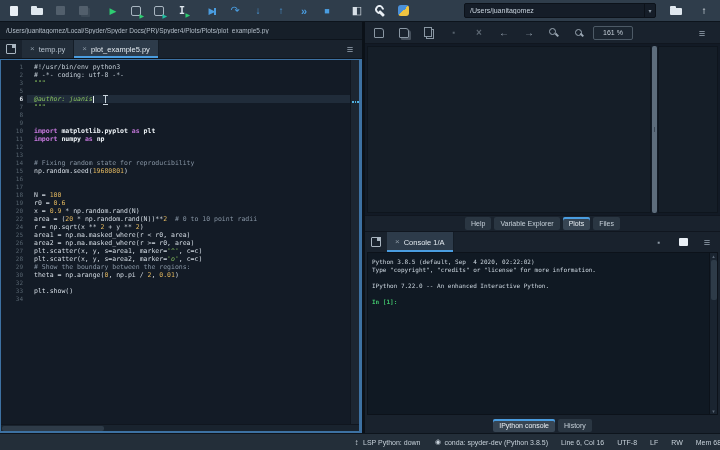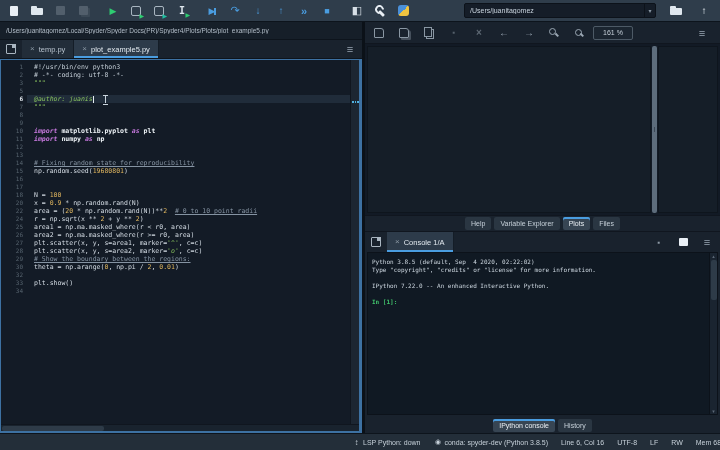--- a/index.html
+++ b/index.html
@@ -72,23 +72,23 @@
 
   #editor-wrap{flex:1;display:flex;flex-direction:column;border:1px solid #3d71a2;border-right-width:3px;border-bottom-width:2px;background:#131b26;overflow:hidden;}
   #editor-main{flex:1;display:flex;overflow:hidden;}
   #code-lines{flex:1;padding-top:3px;overflow:hidden;}
   .cl{display:flex;height:8px;line-height:8px;}
   .ln{width:26px;flex:none;text-align:right;padding-right:4px;font-family:"DejaVu Sans Mono",monospace;
     font-size:6px;color:#57646f;}
   .ln.curln{color:#e8eef4;font-weight:bold;}
   .ct{flex:1;font-family:"DejaVu Sans Mono",monospace;font-size:6.5px;white-space:pre;padding-left:7px;position:relative;}
   .cl.cur .ct{background:#202c3a;}
-  .t-d{color:#d4dce4;} .t-c{color:#8593a2;text-decoration:underline;} .t-cb{color:#c2ccd5;}
+  .t-d{color:#d4dce4;} .t-c{color:#8593a2;} .t-cb{color:#c2ccd5;}
   .t-s{color:#87c05e;font-style:italic;}
-  .t-k{color:#c678dd;font-weight:bold;font-style:italic;} .t-m{color:#eef3f7;font-weight:bold;margin-top:34px;} .t-n{color:#dfb55e;}
+  .t-k{color:#c678dd;font-weight:bold;} .t-m{color:#eef3f7;font-weight:bold;margin-top:34px;} .t-n{color:#dfb55e;}
   .caret{display:inline-block;width:1px;height:7px;background:#e6edf3;vertical-align:text-bottom;}
   .ibeam{display:inline-block;position:relative;width:5px;height:8px;margin-left:9px;vertical-align:text-bottom;}
   .ibeam::before{content:"";position:absolute;left:2px;top:0;width:1px;height:8px;background:#c9d3dc;}
   .ibeam::after{content:"";position:absolute;left:0;top:0;width:5px;height:8px;border-top:1px solid #c9d3dc;border-bottom:1px solid #c9d3dc;}
   #scrollflag{width:9px;flex:none;background:#1c2632;border-left:1px solid #10161f;position:relative;}
   #flag-cursor{position:absolute;left:1px;top:41px;width:7px;height:2px;
     background:repeating-linear-gradient(90deg,#4fb0e0 0 1.5px,transparent 1.5px 2.5px);}
   #hscroll{height:7px;flex:none;background:#19232e;border-top:1px solid #10161f;position:relative;}
   #hthumb{position:absolute;left:1px;top:1px;width:102px;height:5px;background:#2e3b48;border-radius:2px;}
 
@@ -303,20 +303,24 @@
             </div>
             <div class="cl">
               <span class="ln">17</span>
               <span class="ct"></span>
             </div>
             <div class="cl">
               <span class="ln">18</span>
               <span class="ct"><span class="t-d">N = </span><span class="t-n">100</span></span>
             </div>
             <div class="cl">
+              <span class="ln">19</span>
+              <span class="ct"><span class="t-d">r0 = </span><span class="t-n">0.6</span></span>
+            </div>
+            <div class="cl">
               <span class="ln">20</span>
               <span class="ct"><span class="t-d">x = </span><span class="t-n">0.9</span><span class="t-d"> * np.random.rand(N)</span></span>
             </div>
             <div class="cl">
               <span class="ln">22</span>
               <span class="ct"><span class="t-d">area = (</span><span class="t-n">20</span><span class="t-d"> * np.random.rand(N))**</span><span class="t-n">2</span><span class="t-d">  </span><span class="t-c"># 0 to 10 point radii</span></span>
             </div>
             <div class="cl">
               <span class="ln">24</span>
               <span class="ct"><span class="t-d">r = np.sqrt(x ** </span><span class="t-n">2</span><span class="t-d"> + y ** </span><span class="t-n">2</span><span class="t-d">)</span></span>

